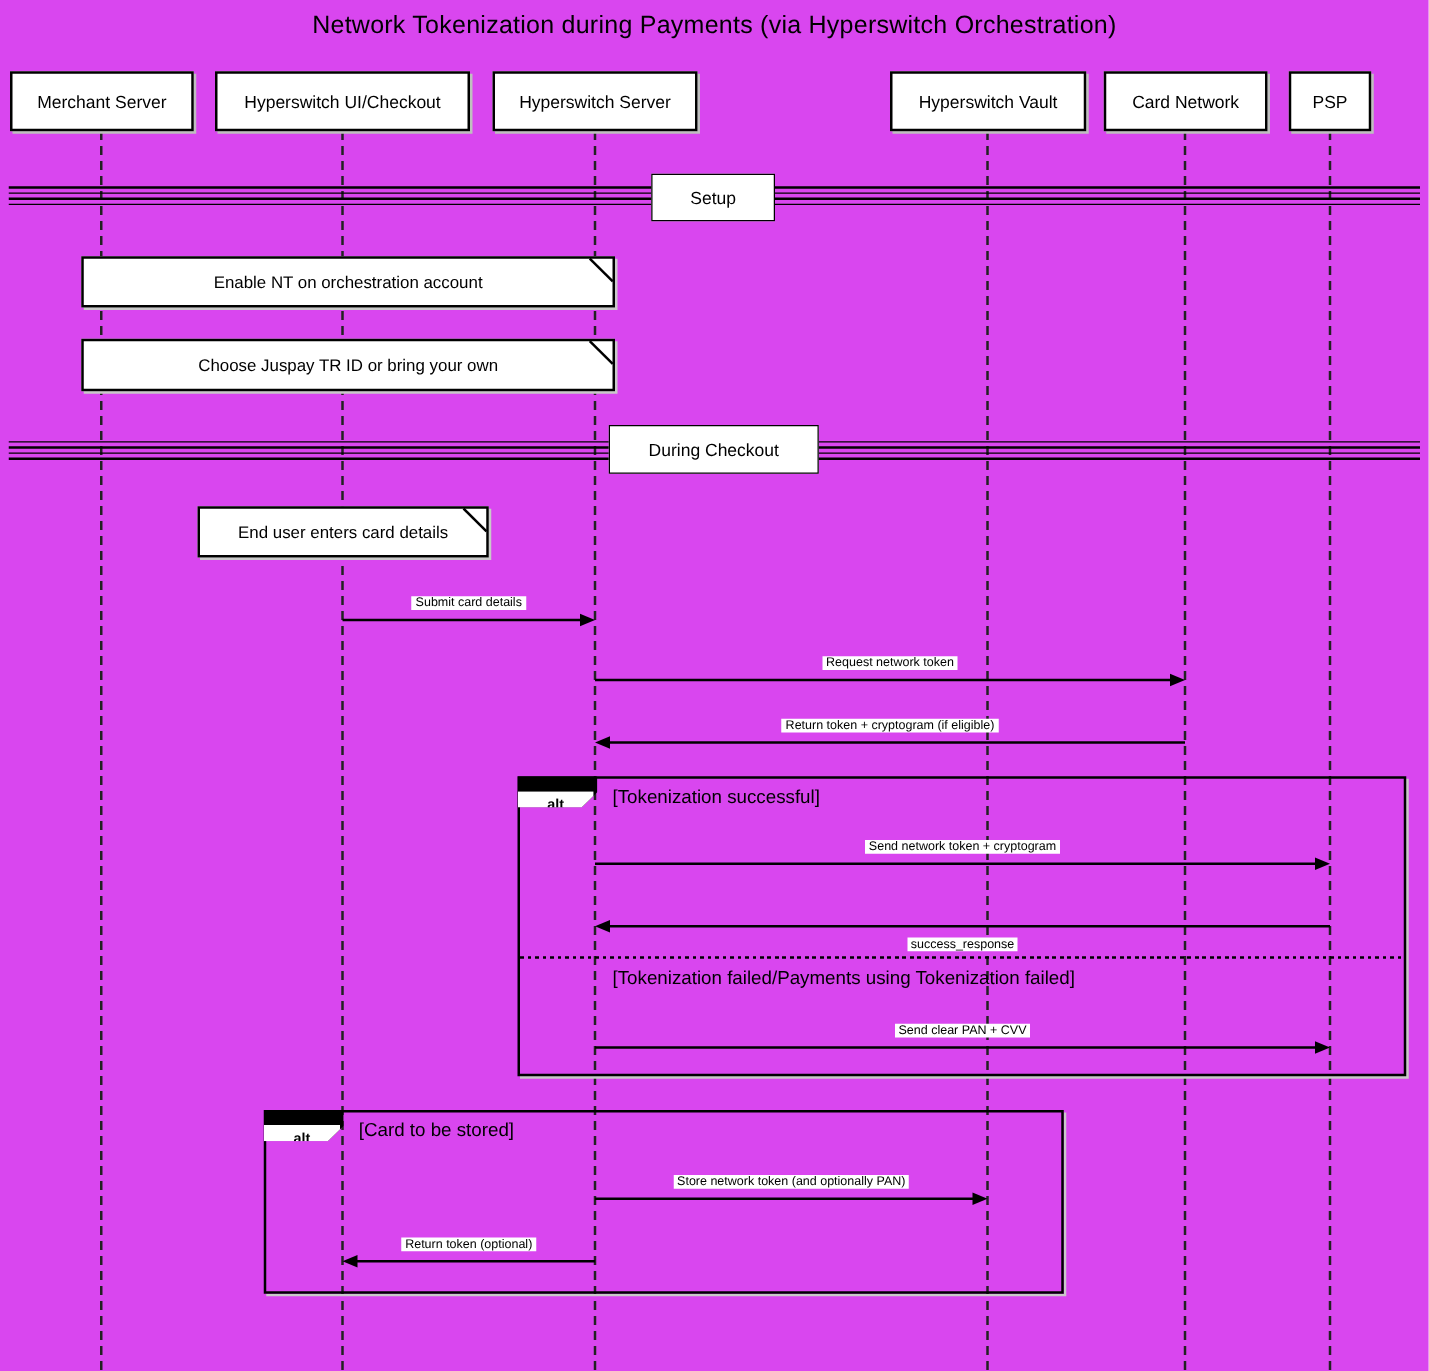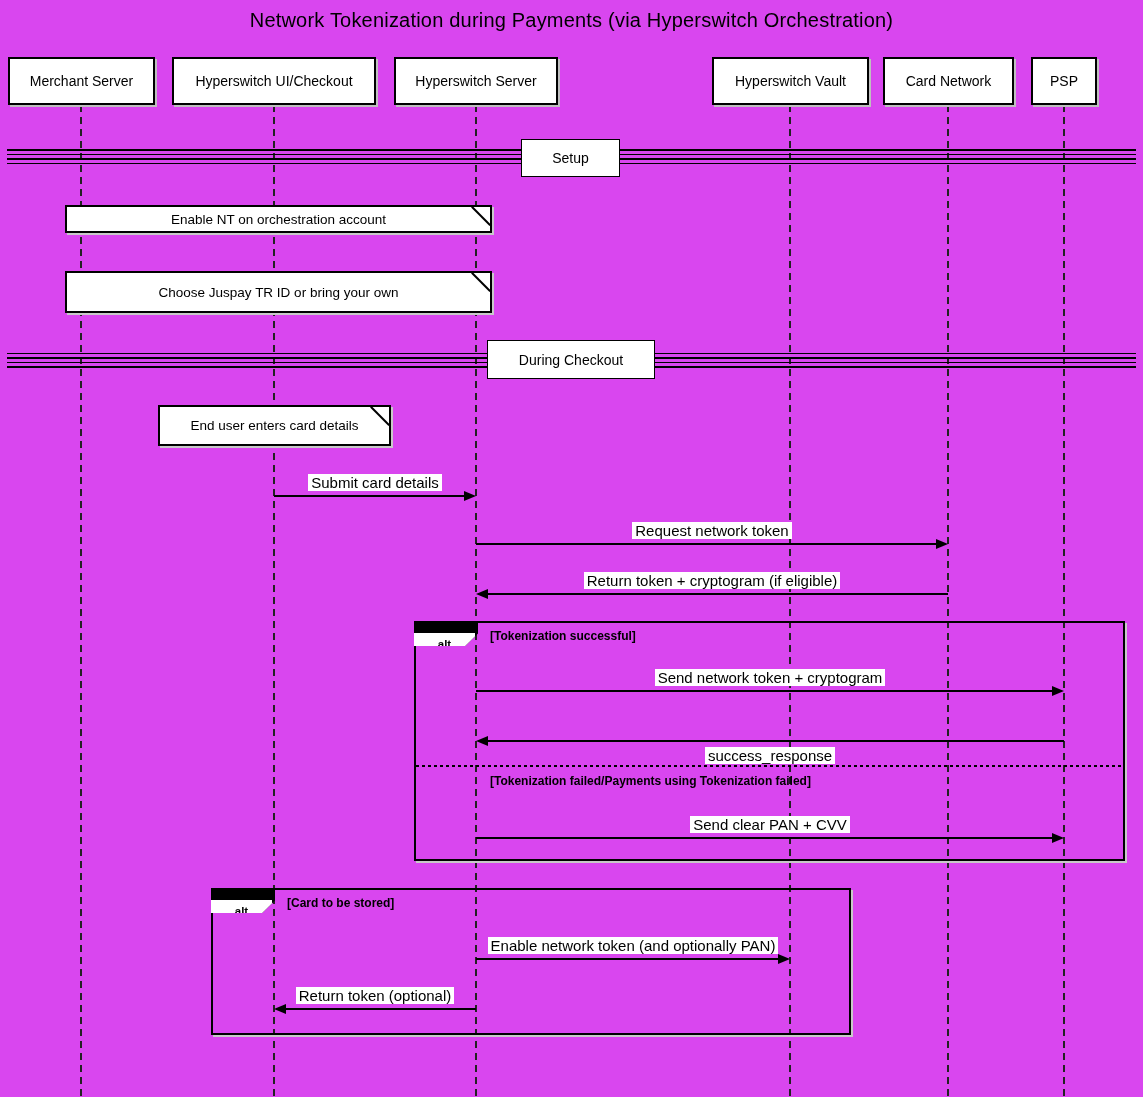--- a/index.html
+++ b/index.html
@@ -20,25 +20,25 @@
          box-shadow:2px 2px 0 #c9c9c9;}
   .note-fold{position:absolute;top:8px;right:-4px;width:26px;height:2px;background:#000;
          transform:rotate(45deg);}
   .frame{position:absolute;border:2px solid #000;box-sizing:border-box;z-index:3;
          box-shadow:2px 2px 0 #c9c9c9;}
   .frame-tab{position:absolute;left:-2px;top:-2px;width:64px;height:25px;background:#000;
          clip-path:polygon(0 0,100% 0,100% 50%,80% 100%,0 100%);}
   .frame-tab-inner{position:absolute;left:0;top:12px;width:61px;height:22px;background:#fff;
          clip-path:polygon(0 0,100% 0,100% 50%,80% 100%,0 100%);
          display:flex;align-items:center;justify-content:center;font-size:11.5px;font-weight:bold;}
-  .frame-cond{position:absolute;font-size:12px;font-weight:bold;z-index:4;white-space:nowrap;}
+  .frame-cond{position:absolute;font-size:15px;font-weight:normal;z-index:4;white-space:nowrap;}
   .frame-divider{position:absolute;height:2px;z-index:4;
          background:repeating-linear-gradient(to right,#000 0 3px,transparent 3px 6px);}
   .msg-line{position:absolute;height:1.6px;background:#000;z-index:4;}
-  .msg-label{position:absolute;height:18px;line-height:18px;font-size:15px;
+  .msg-label{position:absolute;height:18px;line-height:18px;font-size:10px;
          text-align:center;z-index:4;white-space:nowrap;}
   .msg-label > span{background:#fff;padding:0 3px;}
   .arrow-r{position:absolute;width:0;height:0;border-top:5px solid transparent;
          border-bottom:5px solid transparent;border-left:12px solid #000;z-index:5;}
   .arrow-l{position:absolute;width:0;height:0;border-top:5px solid transparent;
          border-bottom:5px solid transparent;border-right:12px solid #000;z-index:5;}
 </style>
 </head>
 <body>
 
@@ -73,21 +73,21 @@
     </div>
 
   <div class="band-line" style="top:149px;"></div>
   <div class="band-line" style="top:153.5px;"></div>
   <div class="band-line" style="top:158px;"></div>
   <div class="band-line" style="top:162.5px;"></div>
   <div class="divider-box" style="left:521px;top:139px;width:99px;height:38px;">
       <span>Setup</span>
     </div>
 
-  <div class="note" style="left:65px;top:205px;width:427px;height:28px;">
+  <div class="note" style="left:65px;top:205px;width:427px;height:41px;">
     <span>Enable NT on orchestration account</span>
     <div class="note-fold"></div>
   </div>
   <div class="note" style="left:65px;top:271px;width:427px;height:42px;">
     <span>Choose Juspay TR ID or bring your own</span>
     <div class="note-fold"></div>
   </div>
 
   <div class="band-line" style="top:352.5px;"></div>
   <div class="band-line" style="top:357px;"></div>
@@ -135,21 +135,21 @@
   <div class="msg-line" style="left:476px;top:837px;width:577px;"></div>
   <div class="arrow-r" style="left:1052px;top:833px;"></div>
 
   <div class="frame" style="left:211px;top:888px;width:640px;height:147px;">
     <div class="frame-tab">
       <div class="frame-tab-inner">alt</div>
     </div>
     <div class="frame-cond" style="left:74px;top:6px;">[Card to be stored]</div>
   </div>
 
-  <div class="msg-label" style="left:476px;top:937px;width:314px;"><span>Enable network token (and optionally PAN)</span></div>
+  <div class="msg-label" style="left:476px;top:937px;width:314px;"><span>Store network token (and optionally PAN)</span></div>
   <div class="msg-line" style="left:476px;top:958px;width:303px;"></div>
   <div class="arrow-r" style="left:778px;top:954px;"></div>
 
   <div class="msg-label" style="left:274px;top:987px;width:202px;"><span>Return token (optional)</span></div>
   <div class="msg-line" style="left:285px;top:1008px;width:191px;"></div>
   <div class="arrow-l" style="left:274px;top:1004px;"></div>
 
 </div>
 
 </body></html>

